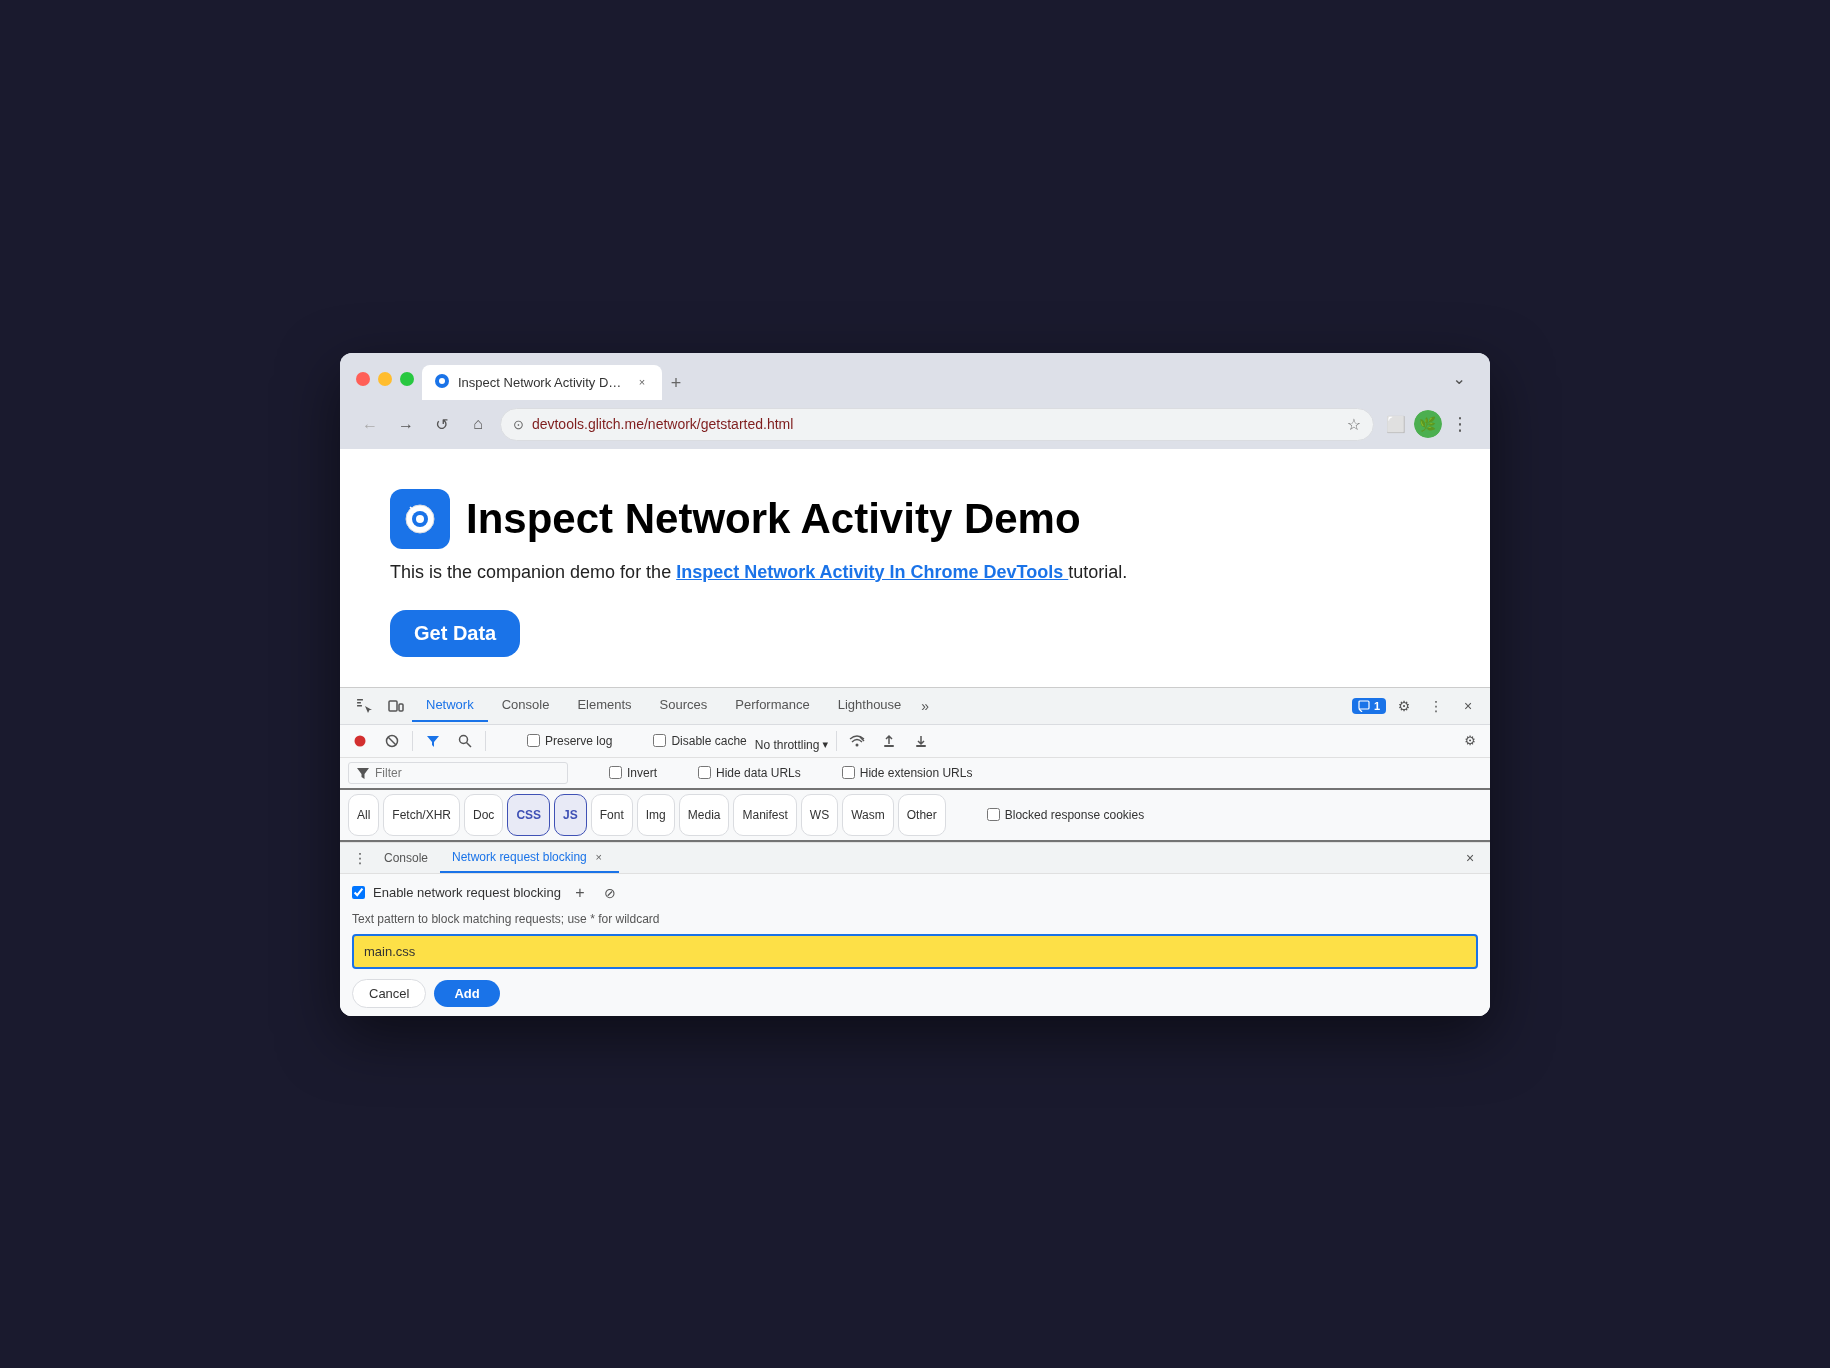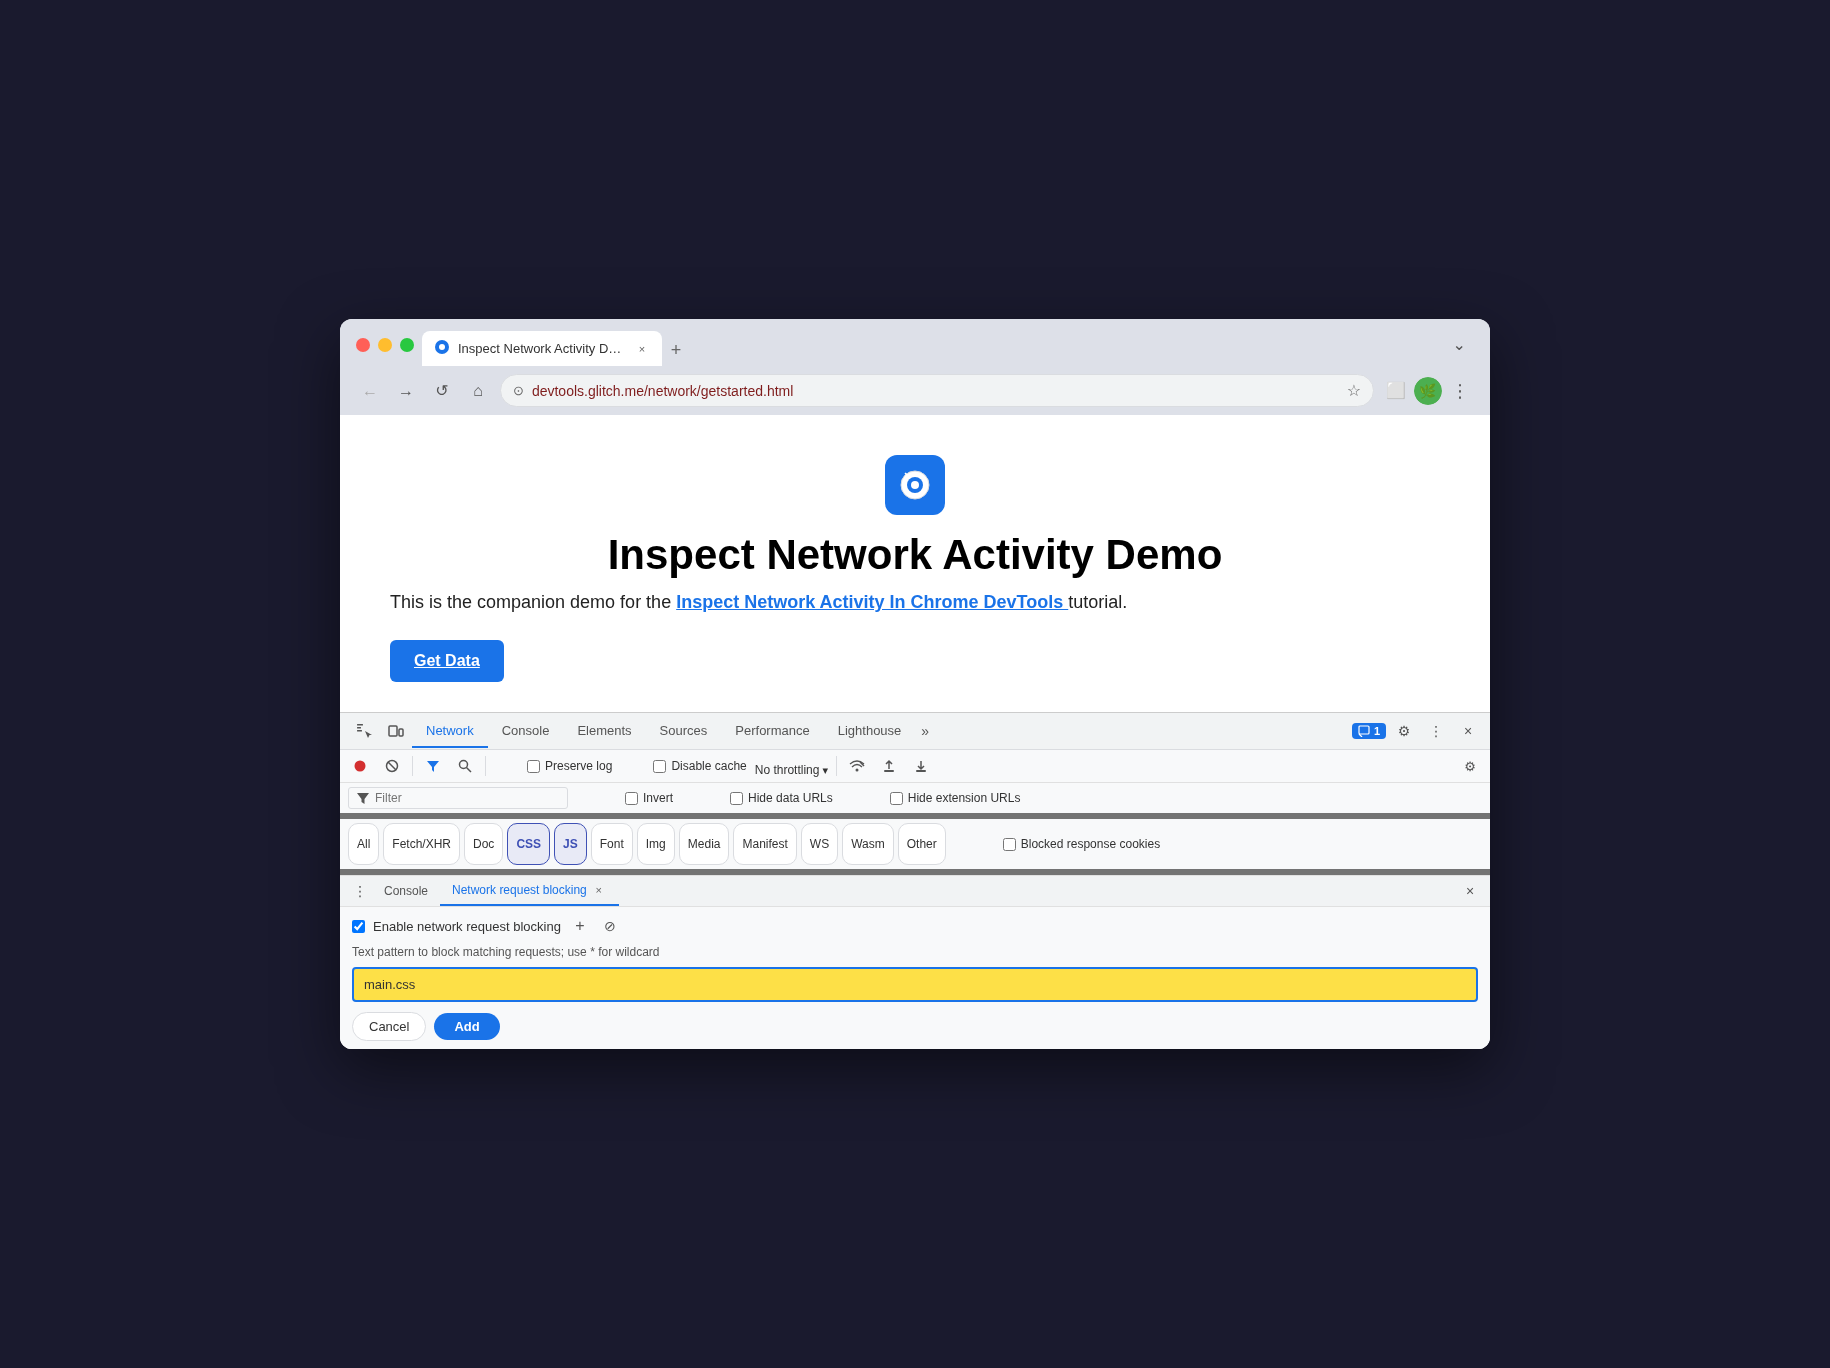--- a/index.html
+++ b/index.html
@@ -180,21 +180,20 @@
       background: #fff;
       padding: 40px 50px 30px 50px;
       min-height: 200px;
     }
 
     .page-header {
       display: flex;
       align-items: center;
       gap: 16px;
       margin-bottom: 10px;
-      flex-direction: column;
     }
 
     .page-title {
       font-size: 42px;
       font-weight: 700;
       color: #000;
     }
 
     .page-description {
       font-size: 18px;
@@ -206,26 +205,25 @@
     .page-description a {
       color: #1a73e8;
       text-decoration: underline;
       font-weight: 600;
     }
 
     .get-data-btn {
       background: #1a73e8;
       color: #fff;
       border: none;
-      border-radius: 6px;
+      border-radius: 16px;
       padding: 12px 24px;
-      font-size: 16px;
+      font-size: 20px;
       font-weight: 600;
       cursor: pointer;
-      text-decoration: underline;
     }
 
     
     .devtools {
       background: #f8f9fa;
       border-top: 1px solid #ccc;
     }
 
     .devtools-tabs {
       background: #f1f3f4;
@@ -328,25 +326,25 @@
 
     .divider {
       width: 1px;
       height: 20px;
       background: #dadce0;
     }
 
     
     .filter-row {
       background: #f8f9fa;
-      border-bottom: 6px solid #737373;
+      border-bottom: 2px solid #737373;
       padding: 4px 8px;
       display: flex;
       align-items: center;
-      gap: 24px;
+      gap: 8px;
       flex-wrap: wrap;
     }
 
     .filter-input-wrap {
       display: flex;
       align-items: center;
       gap: 6px;
       background: #f8f9fa;
       border: 1px solid #dadce0;
       border-radius: 3px;

